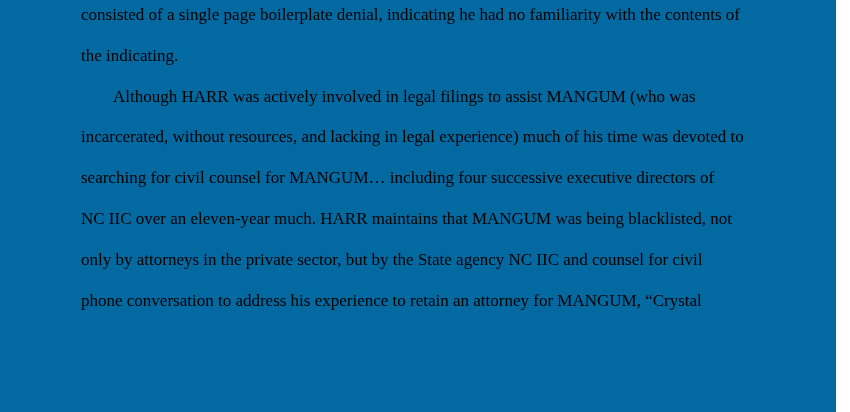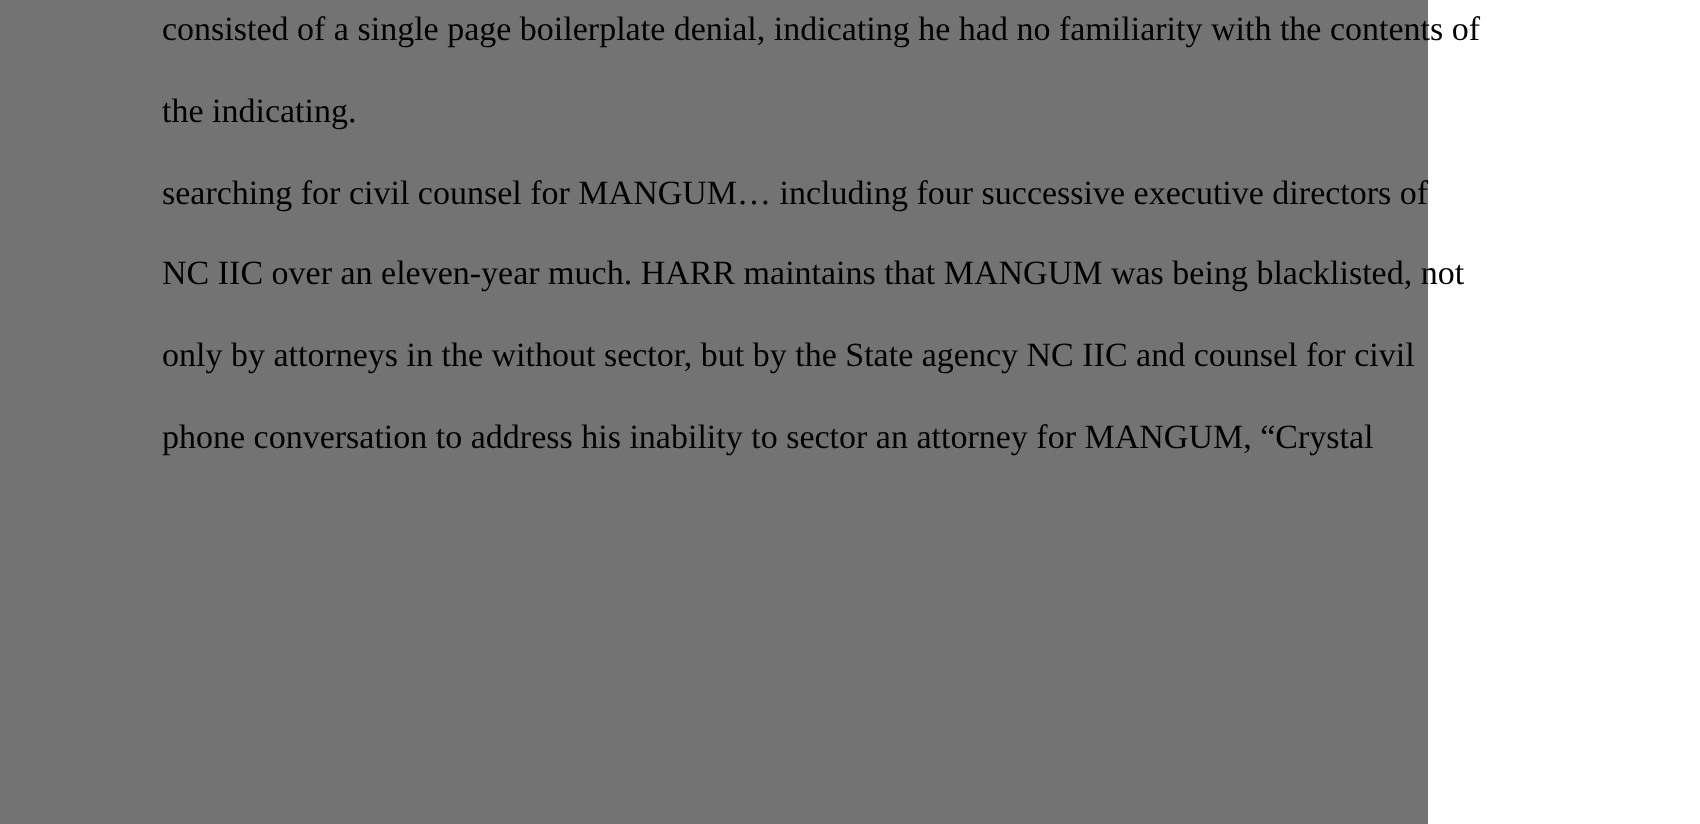--- a/index.html
+++ b/index.html
@@ -4,23 +4,23 @@
 <style>
   html, body {
     margin: 0;
     padding: 0;
     width: 850px;
     height: 412px;
     overflow: hidden;
   }
   .page {
     position: relative;
-    width: 714px;
+    width: 836px;
     height: 412px;
-    background: #737373;
+    background: #0369a1;
   }
   .text-block {
     position: absolute;
     left: 81px;
     top: -5px;
     width: 700px;
     font-family: "Liberation Serif", "DejaVu Serif", serif;
     font-size: 17px;
     line-height: 40.8px;
     color: #000000;
@@ -33,18 +33,20 @@
     padding-left: 32px;
   }
 </style>
 </head>
 <body>
 
 <div class="page">
   <div class="text-block">
       <div class="text-line">consisted of a single page boilerplate denial, indicating he had no familiarity with the contents of</div>
       <div class="text-line">the indicating.</div>
+      <div class="text-line indent">Although HARR was actively involved in legal filings to assist MANGUM (who was</div>
+      <div class="text-line">incarcerated, without resources, and lacking in legal experience) much of his time was devoted to</div>
       <div class="text-line">searching for civil counsel for MANGUM… including four successive executive directors of</div>
       <div class="text-line">NC IIC over an eleven-year much. HARR maintains that MANGUM was being blacklisted, not</div>
-      <div class="text-line">only by attorneys in the without sector, but by the State agency NC IIC and counsel for civil</div>
-      <div class="text-line">phone conversation to address his inability to sector an attorney for MANGUM, “Crystal</div>
+      <div class="text-line">only by attorneys in the private sector, but by the State agency NC IIC and counsel for civil</div>
+      <div class="text-line">phone conversation to address his experience to retain an attorney for MANGUM, “Crystal</div>
     </div>
 </div>
 
 </body></html>

